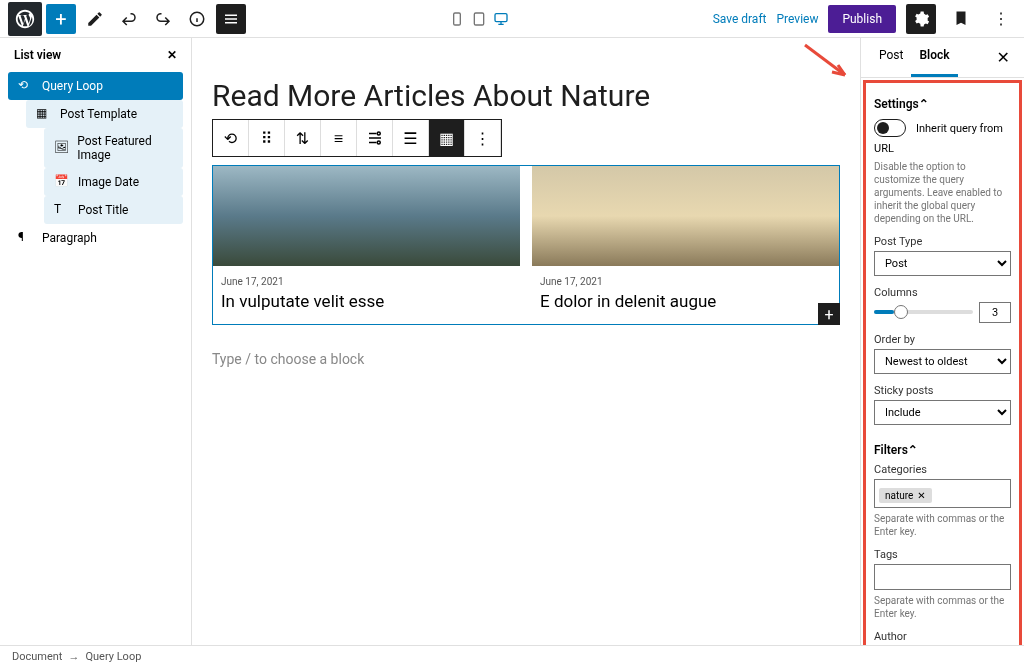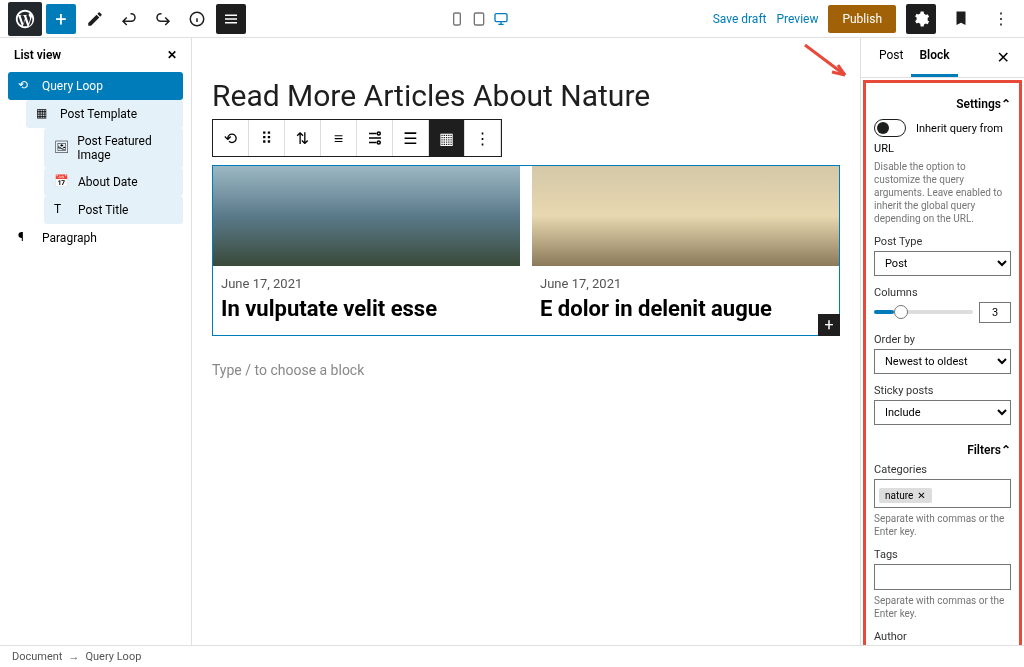--- a/index.html
+++ b/index.html
@@ -9,21 +9,21 @@
 .wp-logo{width:34px;height:34px;background:#23282d;display:flex;align-items:center;justify-content:center;border-radius:2px}
 .wp-logo svg{width:22px;height:22px;fill:#fff}
 .add-btn{width:30px;height:30px;background:#007cba;color:#fff;display:flex;align-items:center;justify-content:center;font-size:20px;border-radius:2px;cursor:pointer}
 .icon-btn{width:30px;height:30px;display:flex;align-items:center;justify-content:center;cursor:pointer;color:#1e1e1e}
 .icon-btn.dark{background:#1e1e1e;color:#fff;border-radius:2px}
 .tb-center{display:flex;gap:6px;align-items:center}
 .dev-icon{width:16px;height:16px;color:#757575}
 .dev-icon.active{color:#007cba}
 .tb-right{display:flex;align-items:center;gap:10px}
 .link-btn{color:#007cba;font-size:12px;cursor:pointer}
-.publish-btn{background:#a16207;color:#fff;padding:7px 14px;border-radius:2px;font-size:12px;cursor:pointer}
+.publish-btn{background:#4c1d95;color:#fff;padding:7px 14px;border-radius:2px;font-size:12px;cursor:pointer}
 .main{display:flex;height:610px}
 .list-panel{width:192px;border-right:1px solid #e0e0e0}
 .lp-head{display:flex;justify-content:space-between;align-items:center;padding:10px 14px;font-size:12px;font-weight:600}
 .lp-body{padding:0 8px}
 .lv-item{display:flex;align-items:center;gap:8px;padding:6px 10px;font-size:12px;border-radius:3px;cursor:pointer}
 .lv-item.sel{background:#007cba;color:#fff}
 .lv-item.hl{background:#e5f1f8}
 .lv-item.d1{margin-left:18px}
 .lv-item.d2{margin-left:36px}
 .lv-ic{width:16px;height:16px;display:inline-block}
@@ -31,32 +31,32 @@
 .heading{font-size:30px;font-weight:400;color:#1e1e1e}
 .block-tb{display:flex;border:1px solid #1e1e1e;background:#fff;margin-top:6px;width:fit-content}
 .block-tb .bt{width:36px;height:36px;display:flex;align-items:center;justify-content:center;border-right:1px solid #ddd;cursor:pointer}
 .block-tb .bt.active{background:#1e1e1e;color:#fff}
 .ql{border:1px solid #007cba;margin-top:8px;display:flex;gap:12px;padding:0;position:relative}
 .post{flex:1;padding:0 0 12px}
 .post-img{width:100%;height:100px;background:#888}
 .post-img.i1{background:linear-gradient(180deg,#9db8c4 0%,#5a7a8a 50%,#3a4a3a 100%)}
 .post-img.i2{background:linear-gradient(180deg,#d4c8a8 0%,#e8d8b0 50%,#8a7a5a 100%)}
 .post-img.i3{background:linear-gradient(180deg,#a8b8d0 0%,#6a7a8a 40%,#3a4a5a 100%)}
-.post-date{font-size:13px;color:#555;padding:10px 8px 4px}
-.post-title{font-size:22px;font-weight:700;padding:0 8px;line-height:1.25}
+.post-date{font-size:10px;color:#555;padding:10px 8px 4px}
+.post-title{font-size:17px;font-weight:400;padding:0 8px;line-height:1.25}
 .add-plus{position:absolute;right:-1px;bottom:-1px;width:22px;height:22px;background:#1e1e1e;color:#fff;display:flex;align-items:center;justify-content:center;font-size:16px}
 .placeholder{color:#888;font-size:14px;margin-top:26px}
 .sidebar{width:164px;border-left:1px solid #e0e0e0;overflow-y:auto;position:relative}
 .sb-tabs{display:flex;border-bottom:1px solid #e0e0e0;padding:0 10px}
 .sb-tab{padding:10px 8px;font-size:12px;cursor:pointer}
 .sb-tab.active{border-bottom:3px solid #007cba;font-weight:600}
 .sb-close{margin-left:auto;padding:10px 4px;cursor:pointer}
 .sb-content{border:3px solid #e84a3a;margin:2px;padding:8px 8px 12px}
 .sb-sec{margin-bottom:12px}
-.sb-sec-h{display:flex;justify-content:flex-end;font-size:12px;font-weight:600;padding:6px 0;cursor:pointer}
+.sb-sec-h{display:flex;justify-content:flex-start;font-size:12px;font-weight:600;padding:6px 0;cursor:pointer}
 .sb-row{margin-bottom:10px}
 .sb-lbl{font-size:11px;color:#333;margin-bottom:3px;display:block}
 .sb-help{font-size:10px;color:#757575;line-height:1.3;margin-top:4px}
 .toggle{width:32px;height:18px;border:1px solid #1e1e1e;border-radius:10px;position:relative;display:inline-block;vertical-align:middle;margin-right:6px}
 .toggle::after{content:"";position:absolute;width:12px;height:12px;border-radius:50%;background:#1e1e1e;top:2px;left:2px}
 .sb-select,.sb-input{width:100%;border:1px solid #757575;padding:4px 6px;font-size:11px;background:#fff}
 .slider-row{display:flex;align-items:center;gap:6px}
 .slider{flex:1;height:4px;background:#ddd;position:relative;border-radius:2px}
 .slider-fill{position:absolute;left:0;width:20%;height:100%;background:#007cba;border-radius:2px}
 .slider-thumb{position:absolute;left:20%;top:-5px;width:14px;height:14px;background:#fff;border:1px solid #757575;border-radius:50%}
@@ -149,21 +149,21 @@
       <div class="lv-item hl d1">
           <span class="lv-ic">▦</span>
           <span>Post Template</span>
         </div>
       <div class="lv-item hl d2">
           <span class="lv-ic">🖼</span>
           <span>Post Featured Image</span>
         </div>
       <div class="lv-item hl d2">
           <span class="lv-ic">📅</span>
-          <span>About Date</span>
+          <span>Image Date</span>
         </div>
       <div class="lv-item hl d2">
           <span class="lv-ic">T</span>
           <span>Post Title</span>
         </div>
       <div class="lv-item">
           <span class="lv-ic">¶</span>
           <span>Paragraph</span>
         </div>
     </div>

